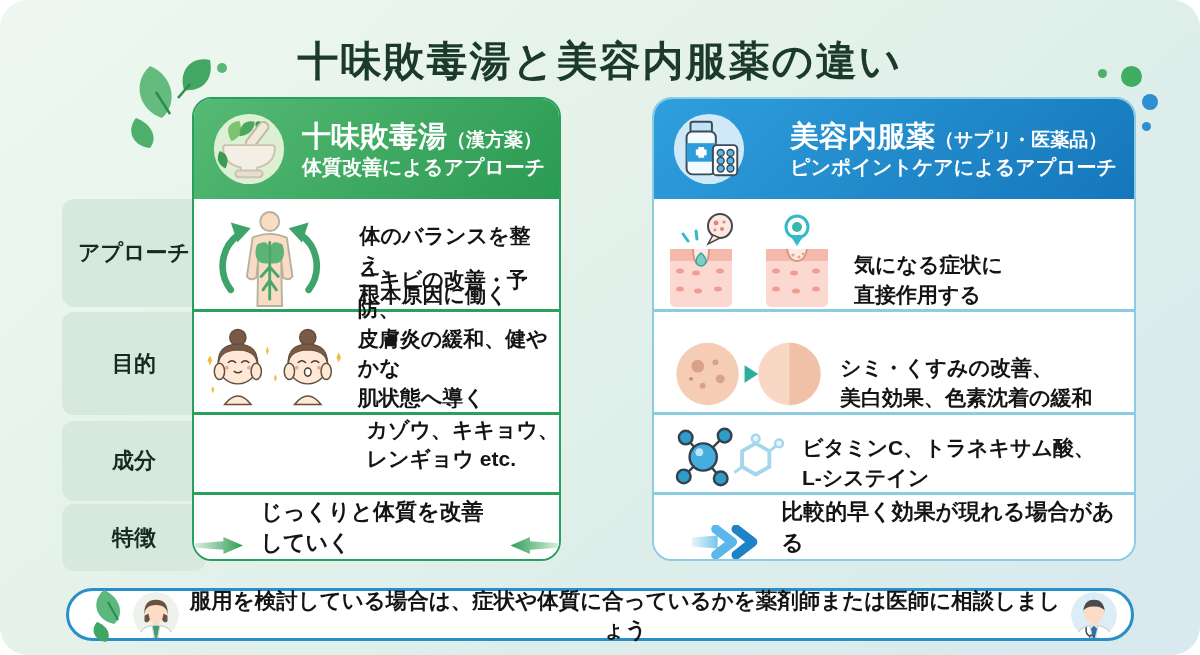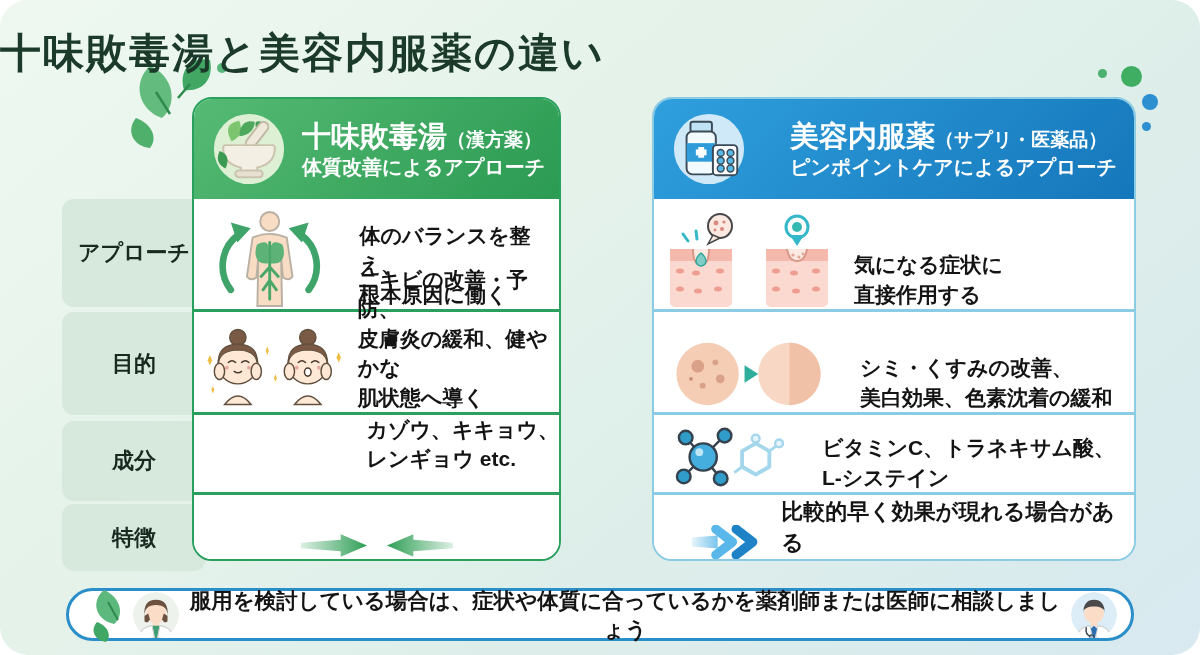--- a/index.html
+++ b/index.html
@@ -1,19 +1,19 @@
 <!DOCTYPE html>
 <html><head>
 <meta charset="utf-8">
 <style>
   html,body{margin:0;padding:0;background:#fff;}
   body{width:1200px;height:655px;position:relative;font-family:"Liberation Sans","DejaVu Sans",sans-serif;}
   .canvas{position:absolute;inset:0;border-radius:28px;overflow:hidden;
     background:linear-gradient(140deg,#eef8f1 0%,#e4f2ea 40%,#ddeeea 65%,#d8e9f0 100%);}
-  .title{position:absolute;top:26px;left:0;width:100%;text-align:left;
+  .title{position:absolute;top:34px;left:0;width:100%;text-align:center;
     font-size:41px;font-weight:bold;letter-spacing:2px;color:#1b3a2a;}
   
   .dot{position:absolute;border-radius:50%;}
   
   .rlabel{position:absolute;left:62px;width:144px;background:#d7e8dc;border-radius:12px;
     display:flex;align-items:center;justify-content:center;
     font-size:22px;font-weight:bold;color:#182a20;}
   
   .col{position:absolute;top:97px;background:#fff;border-radius:20px;overflow:hidden;
     display:flex;flex-direction:column;box-sizing:border-box;}
@@ -22,21 +22,21 @@
   .hdr{height:100px;display:flex;align-items:center;gap:14px;padding:0 10px 0 16px;color:#fff;flex:0 0 auto;}
   .kampo .hdr{background:linear-gradient(135deg,#55ba74,#2b9a52);}
   .biyo .hdr{background:linear-gradient(135deg,#2f9fdd,#1577bb);gap:42px;}
   .hicon{width:78px;height:78px;flex:0 0 auto;}
   .htxt{display:flex;flex-direction:column;line-height:1.25;}
   .hline1{font-size:29px;font-weight:bold;white-space:nowrap;}
   .hparen{font-size:19px;font-weight:bold;}
   .hline2{font-size:20px;font-weight:bold;}
   .row{display:flex;align-items:flex-end;background:#fff;box-sizing:border-box;}
   .kampo .row.sep{border-top:3px solid #2aa05f;}
-  .biyo .row.sep{border-top:3px solid #8ccbe4;gap:20px;}
+  .biyo .row.sep{border-top:3px solid #8ccbe4;}
   .ctext{font-weight:bold;font-size:21px;line-height:1.4;color:#141414;white-space:pre-line;}
   .ellipsis{font-weight:bold;font-size:24px;color:#141414;letter-spacing:2px;}
   
   .footer{position:absolute;left:66px;top:588px;width:1068px;height:53px;background:#fff;
     border:3px solid #2a8fc8;border-radius:28px;box-sizing:border-box;
     display:flex;align-items:center;}
   .ftext{flex:1;text-align:center;font-size:21.5px;font-weight:bold;color:#141414;}
   .favatar{width:46px;height:46px;flex:0 0 auto;border-radius:50%;overflow:hidden;}
   .favatar.ph{margin-left:64px;}
   .favatar.dr{margin-right:14px;}
@@ -196,20 +196,21 @@
     <div class="row sep" style="height:67px;justify-content:center;gap:16px;">
       <svg width="68" height="27" viewBox="0 0 72 28">
         <defs>
             <linearGradient id="ga1" x1="0" y1="0" x2="1" y2="0">
               <stop offset="0" stop-color="#dcefe3"></stop>
               <stop offset="1" stop-color="#2f9e55"></stop>
             </linearGradient>
           </defs>
         <polygon points="0,11 42,8 42,2 70,14 42,26 42,20 0,17" fill="url(#ga1)"></polygon>
       </svg>
+      <div class="ctext" style="font-size:22px;">じっくりと体質を改善していく</div>
       <svg width="68" height="27" viewBox="0 0 72 28">
         <defs>
             <linearGradient id="ga2" x1="1" y1="0" x2="0" y2="0">
               <stop offset="0" stop-color="#dcefe3"></stop>
               <stop offset="1" stop-color="#2f9e55"></stop>
             </linearGradient>
           </defs>
         <polygon points="72,11 30,8 30,2 2,14 30,26 30,20 72,17" fill="url(#ga2)"></polygon>
       </svg>
     </div>

